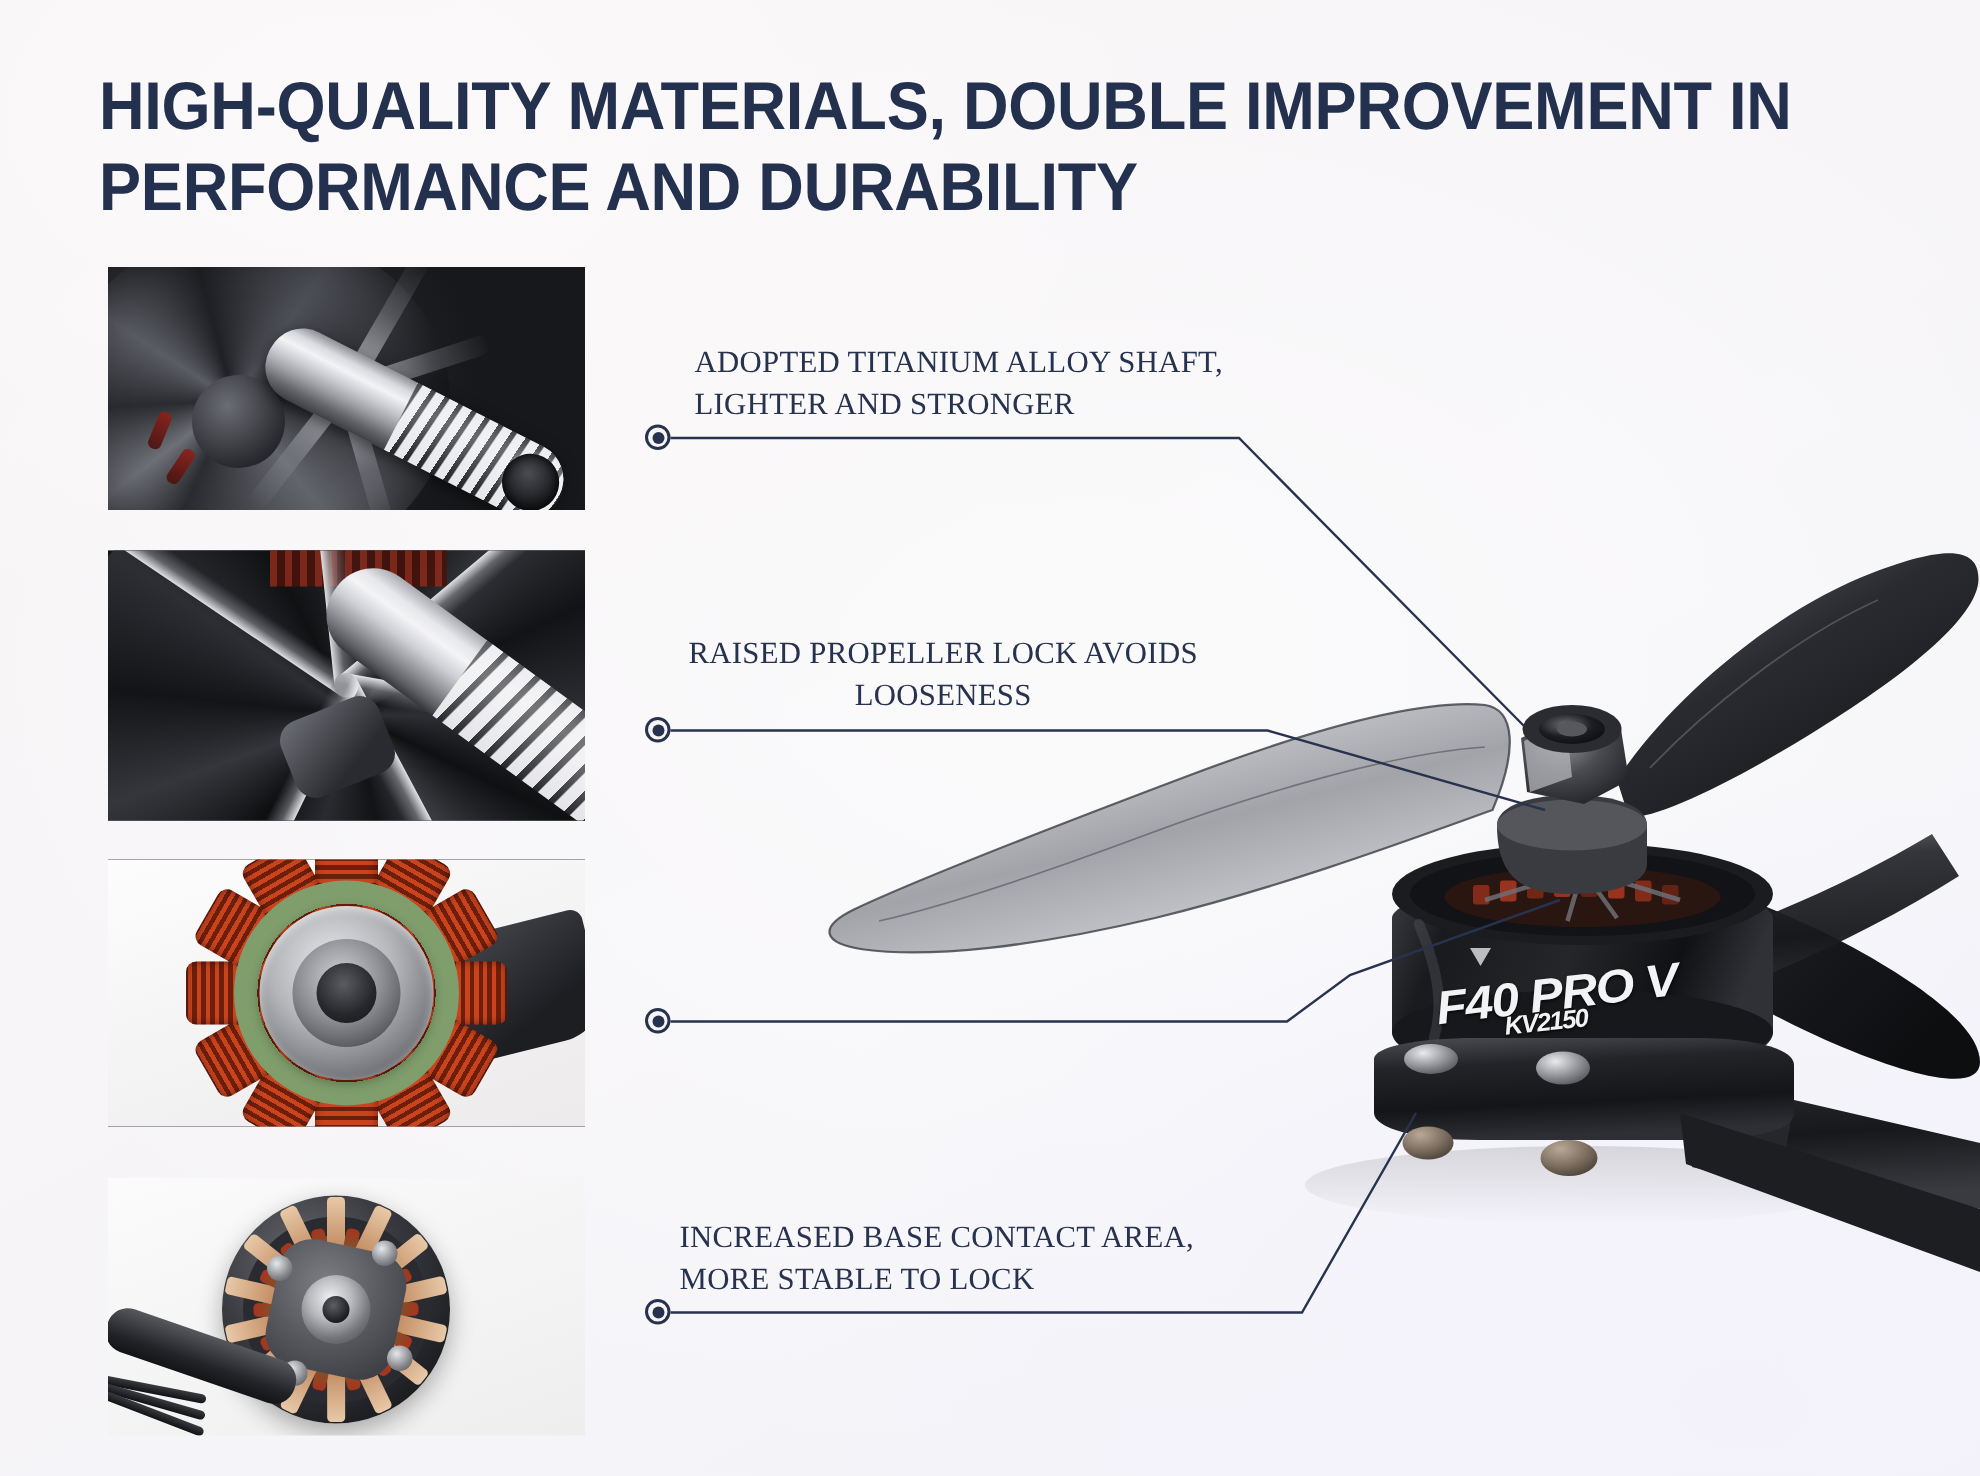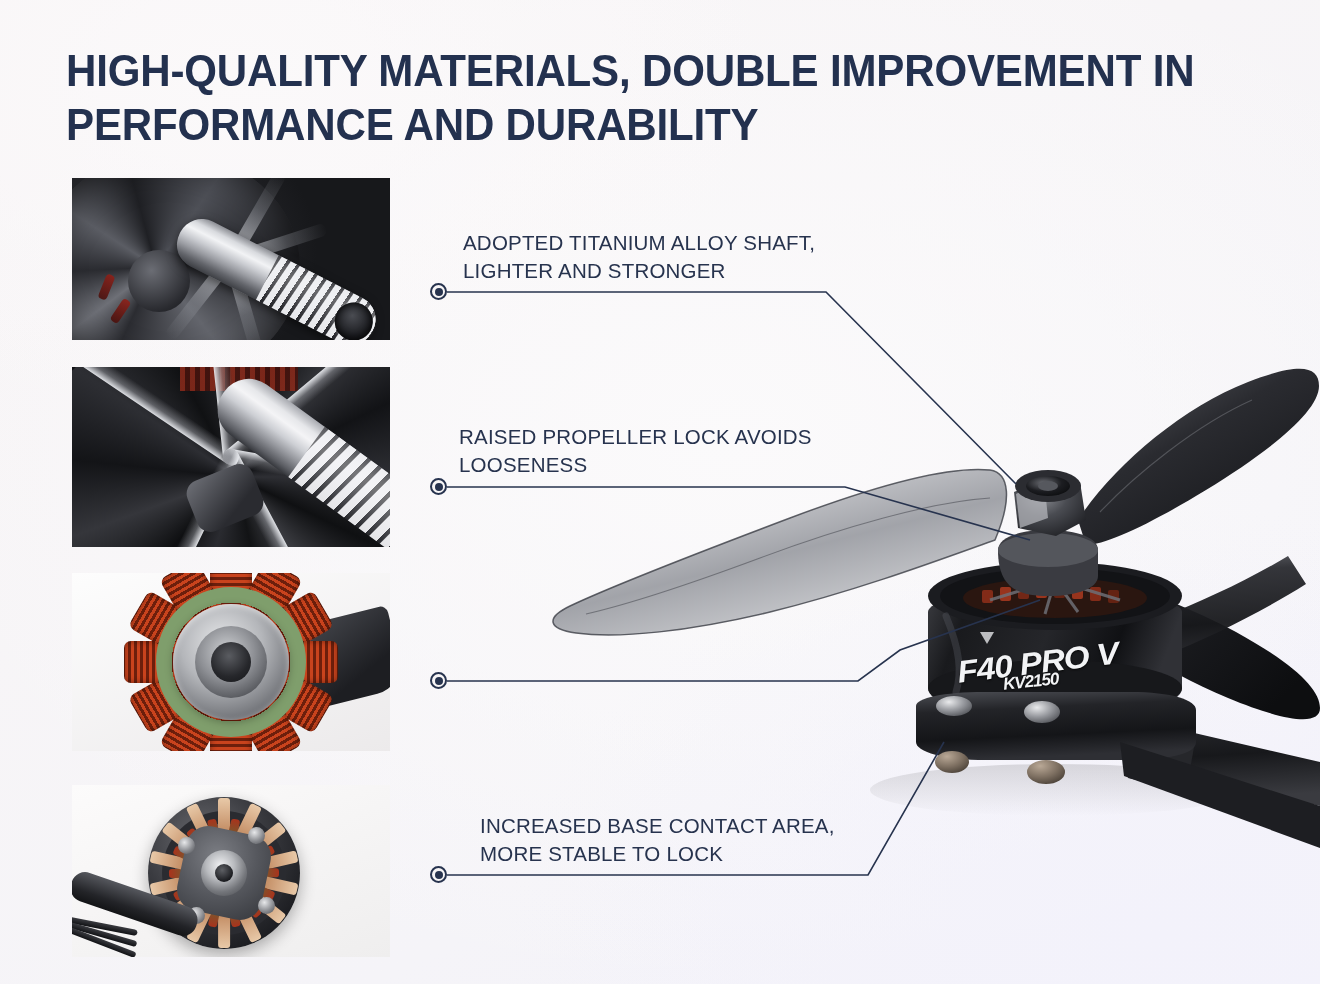--- a/index.html
+++ b/index.html
@@ -266,25 +266,26 @@
   }
 
   
   .callout-text {
     position: absolute;
     color: #27334e;
     font-size: 20.5px;
     line-height: 1.36;
     letter-spacing: 0.2px;
     white-space: pre-line;
+    font-family: Liberation Serif, serif;
   }
   #co-1-text { left: 463px; top: 229px; }
-  #co-2-text { left: 459px; top: 423px; }
+  #co-2-text { left: 459px; top: 423px; text-align: center; }
   #co-3-text { left: 461px; top: 618px; }
-  #co-4-text { left: 480px; top: 812px; }
+  #co-4-text { left: 453px; top: 812px; }
 
   .dot {
     position: absolute;
     width: 17px; height: 17px;
     border-radius: 50%;
     border: 2.5px solid #27334e;
     background: #f7f5f6;
   }
   .dot::after {
     content:'';

